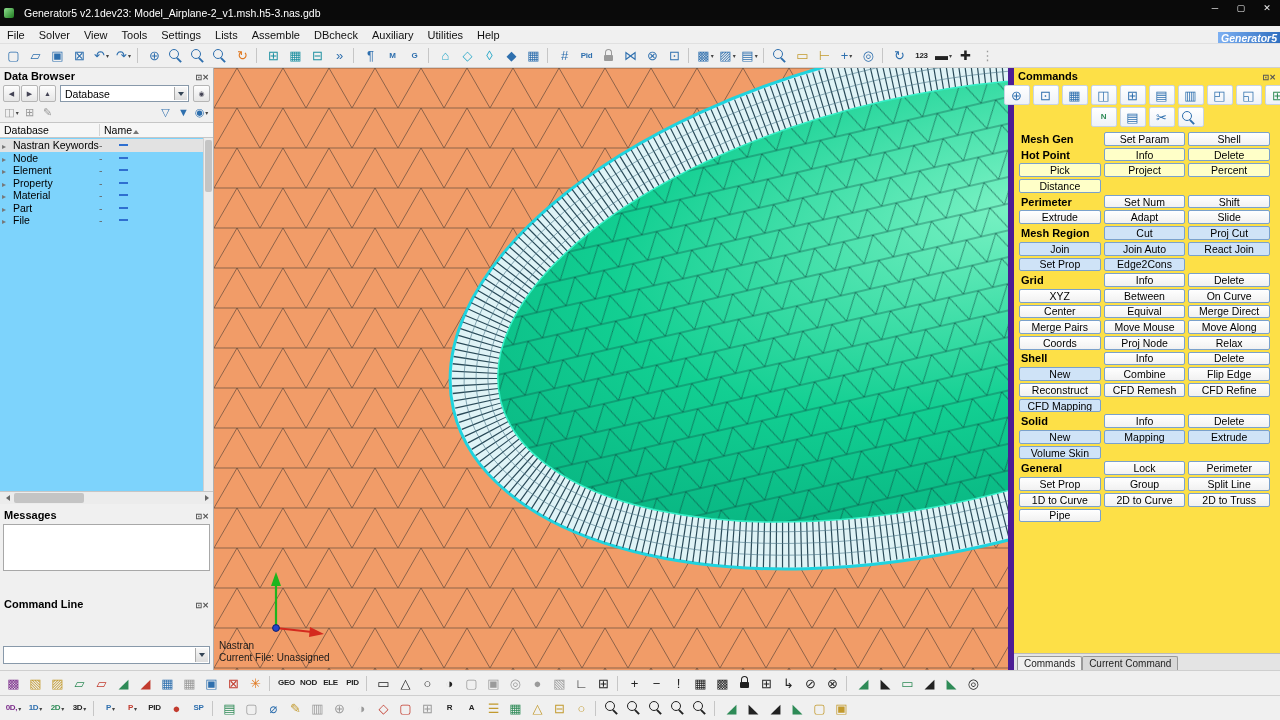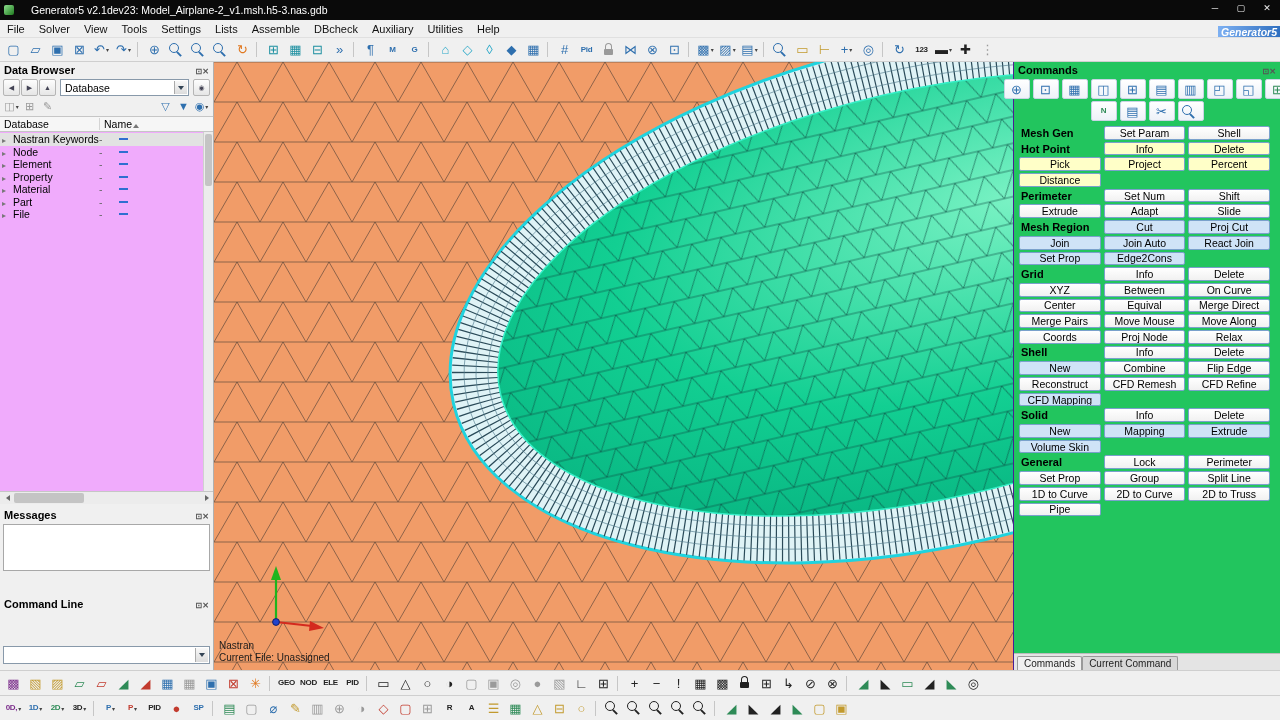--- a/index.html
+++ b/index.html
@@ -1,20 +1,20 @@
 <!DOCTYPE html>
 <html style="--mesh-orange: #f19c68; --mesh-green: #10c98d; --band-blue: #dff3f6; --edge-cyan: #1fd3de; --btn-yellow: #ffffc8; --btn-blue: #cfe3f7; --brand-blue: #2f6fc0; --accent-blue: #2e6fae;"><head>
 <meta charset="utf-8">
 <style>
   html,body{margin:0;padding:0;width:1280px;height:720px;overflow:hidden;
     font-family:"Liberation Sans",sans-serif;background:#f0f0f0;-webkit-font-smoothing:antialiased;user-select:none}
   .app{width:1280px;height:720px;display:flex;flex-direction:column}
 
   
-  .titlebar{height:20px;background:#0a0a0a;color:#fff;display:flex;align-items:center;font-size:10.5px;padding-left:4px;gap:17px;flex:none}
+  .titlebar{height:26px;background:#0a0a0a;color:#fff;display:flex;align-items:center;font-size:10.5px;padding-left:4px;gap:10px;flex:none}
   .appicon{width:10px;height:10px;background:linear-gradient(135deg,#8fe08f,#1e7a1e);border-radius:2px;flex:none}
   .ttext{white-space:nowrap}
   .wctl{margin-left:auto;display:flex;height:100%}
   .wbtn{width:26px;text-align:center;font-size:9px;line-height:16px;color:#eee}
 
   
   .menubar{height:17px;background:#f0f0f0;display:flex;align-items:center;font-size:11px;position:relative;border-bottom:1px solid #e0e0e0;flex:none}
   .menus{display:flex;height:100%}
   .mitem{padding:0 7px;display:flex;align-items:center;color:#111}
   .brand{position:absolute;right:0;top:6px;bottom:0;width:62px;background:linear-gradient(90deg,#7db0f2,var(--brand-blue));color:#fff;font-weight:700;font-style:italic;font-size:10.5px;display:flex;align-items:center;justify-content:center}
@@ -53,21 +53,21 @@
   .ca{position:absolute;right:1px;top:1px;bottom:1px;width:12px;background:linear-gradient(#f8f8f8,#dcdcdc);border-left:1px solid #aaa}
   .ca::after{content:"";position:absolute;left:3px;top:5px;border:3px solid transparent;border-top:4px solid #334455}
   .dbtools{height:19px;display:flex;align-items:center;padding:0 3px;gap:1px;flex:none}
   .dbtools .tb{width:17px;height:16px;font-size:11px}
   .flex1{flex:1}
   .thead{display:flex;height:14px;border-top:1px solid #c6c6c6;border-bottom:1px solid #c6c6c6;background:#f6f6f6;font-size:10.5px;align-items:center;flex:none}
   .th.c1{width:95px;border-right:1px solid #d4d4d4;padding-left:4px}
   .th.c2{flex:1;display:flex;align-items:center;gap:0;padding-left:4px}
   .sort{width:8px;height:8px;position:relative}
   .sort::after{content:"";position:absolute;left:1px;top:1px;border:3px solid transparent;border-bottom:4px solid #777}
-  .treewrap{flex:1;display:flex;background:#f0abfc;overflow:hidden;min-height:0}
+  .treewrap{flex:1;display:flex;background:#7dd3fc;overflow:hidden;min-height:0}
   .tree{flex:1;padding-top:1px}
   .trow{display:grid;grid-template-columns:11px 86px 20px 1fr;align-items:center;height:12.5px;font-size:10.5px;padding-left:2px}
   .trow[data-sel="true"]{background:#e2e2e2}
   .exp::after{content:"▸";font-size:8px;color:#777}
   .tlabel{white-space:nowrap;overflow:hidden}
   .tdash{color:#666}
   .tswatch{width:9px;height:2px;background:#2f6fd0;justify-self:start}
   .vscroll{width:9px;background:#ececec;border-left:1px solid #d0d0d0;position:relative;flex:none}
   .vthumb{position:absolute;top:2px;left:1px;right:1px;height:52px;background:#c4c4c4;border-radius:2px}
   .hscroll{height:12px;display:flex;background:#ececec;border-top:1px solid #c6c6c6;flex:none}
@@ -82,21 +82,21 @@
   .clrow{display:flex;padding:0 3px;flex:none}
   .clcombo{flex:1;height:16px;background:#fff;border:1px solid #8899aa;position:relative}
   .lpad{height:6px;flex:none}
 
   
   .viewport{position:relative;flex:1;overflow:hidden;background:var(--mesh-orange)}
   .viewport svg{position:absolute;left:0;top:0}
   .vstatus{position:absolute;left:5px;bottom:6px;font-size:10px;color:#1a1a1a;line-height:1.2}
 
   
-  .rpanel{width:266px;flex:none;background:#22c55e;border-left:1px solid #4c1d95;display:flex;flex-direction:column;min-height:0}
+  .rpanel{width:266px;flex:none;background:#fde047;border-left:6px solid #4c1d95;display:flex;flex-direction:column;min-height:0}
   .cbar{display:flex;justify-content:center;gap:3px;padding:1px 0;flex:none}
   .cbar .tb{width:24px;height:18px;font-size:13px;border:1px solid #c8d4e4;background:linear-gradient(#fff,#eef2f8);border-radius:2px}
   .cmd-grid{padding:3px 10px 0 5px;display:flex;flex-direction:column;flex:none}
   .cmd-row{display:grid;grid-template-columns:1fr 1fr 1fr;column-gap:3px;height:15.7px}
   .cell{margin:1px 0;display:flex;align-items:center;justify-content:center;font-size:10.5px;overflow:hidden;white-space:nowrap}
   .cell[data-t="label"]{justify-content:flex-start;font-weight:700;font-size:11px;padding-left:2px}
   .cell[data-t="btn"]{border:1px solid #7aa1cc;border-radius:2px;background:linear-gradient(#ffffff,#f1f1f1)}
   .cell[data-v="y"]{background:var(--btn-yellow)}
   .cell[data-v="b"]{background:var(--btn-blue)}
   .rtabs{margin-top:auto;display:flex;align-items:flex-end;height:16px;border-top:1px solid #bbb;background:#e4e4e4;padding-left:3px;flex:none}

